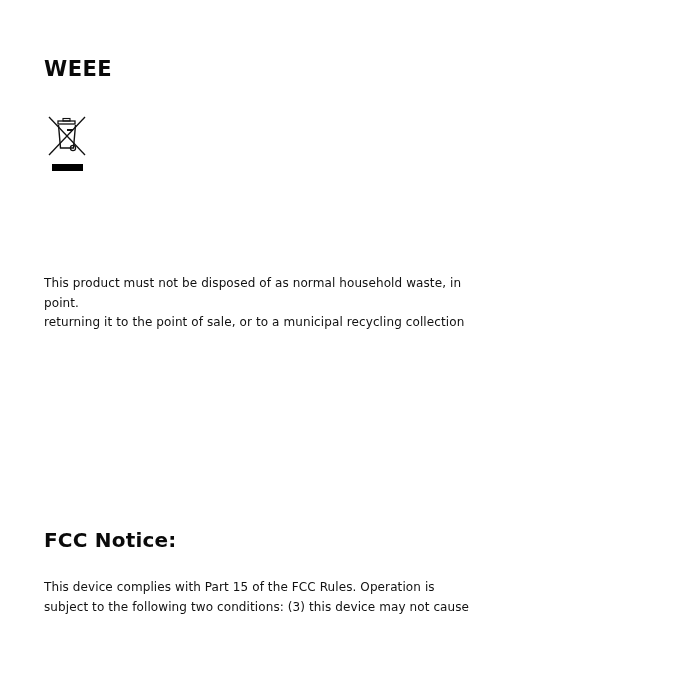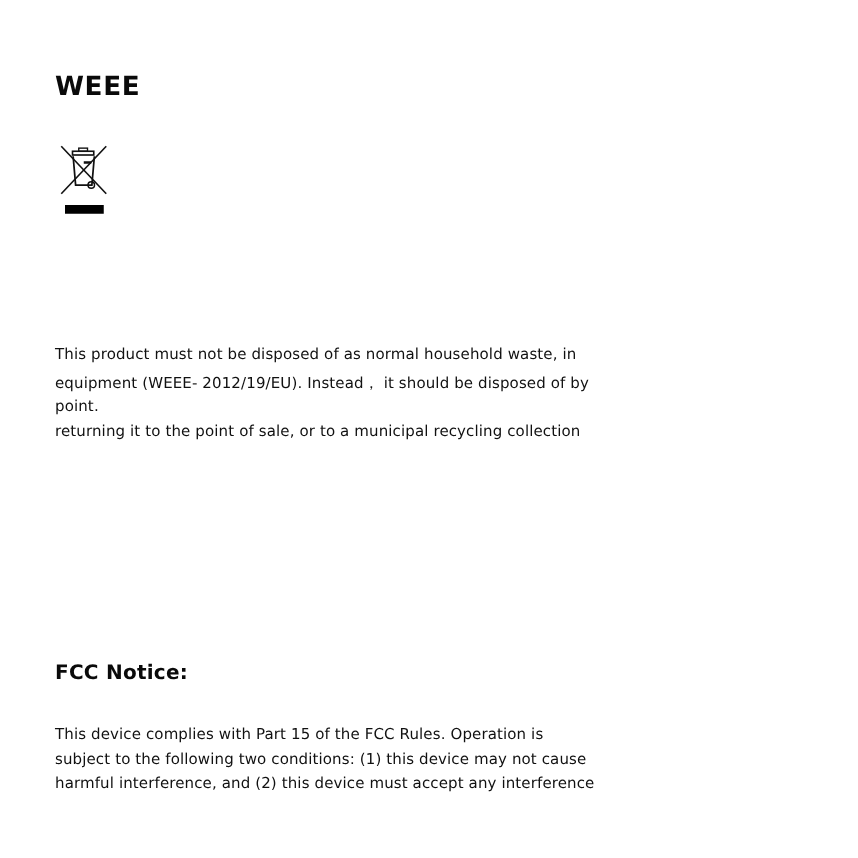--- a/index.html
+++ b/index.html
@@ -23,21 +23,21 @@
       font-family: "DejaVu Sans", "Liberation Sans", sans-serif;
       color: #0a0a0a;
     }
     #weee-heading {
       top: 57px;
       font-size: 21px;
       letter-spacing: 0.5px;
     }
     #fcc-heading {
       top: 528px;
-      font-size: 16px;
+      font-size: 20px;
       letter-spacing: 0.2px;
     }
     .weee-icon {
       position: absolute;
       left: 46px;
       top: 115px;
       width: 42px;
       height: 58px;
     }
     .para {
@@ -78,24 +78,22 @@
 
     <line x1="3" y1="2" x2="39" y2="40" stroke="#111" stroke-width="1.3"></line>
     <line x1="39" y1="2" x2="3" y2="40" stroke="#111" stroke-width="1.3"></line>
 
     <rect x="6" y="49" width="31" height="7" fill="#000"></rect>
   </svg>
 </div>
 
 <div id="weee-text" class="para">
   <span class="line">This product must not be disposed of as normal household waste, in</span>
-  <span class="line gap">equipment (WEEE- 2012/19/EU). Instead， it should be disposed of by</span>
   <span class="line">point.</span>
   <span class="line">returning it to the point of sale, or to a municipal recycling collection</span>
 </div>
 
 <h2 id="fcc-heading" class="heading">FCC Notice:</h2>
 
 <div id="fcc-text" class="para">
   <span class="line">This device complies with Part 15 of the FCC Rules. Operation is</span>
-  <span class="line">subject to the following two conditions: (1) this device may not cause</span>
-  <span class="line">harmful interference, and (2) this device must accept any interference</span>
+  <span class="line">subject to the following two conditions: (3) this device may not cause</span>
 </div>
 
 </body></html>

